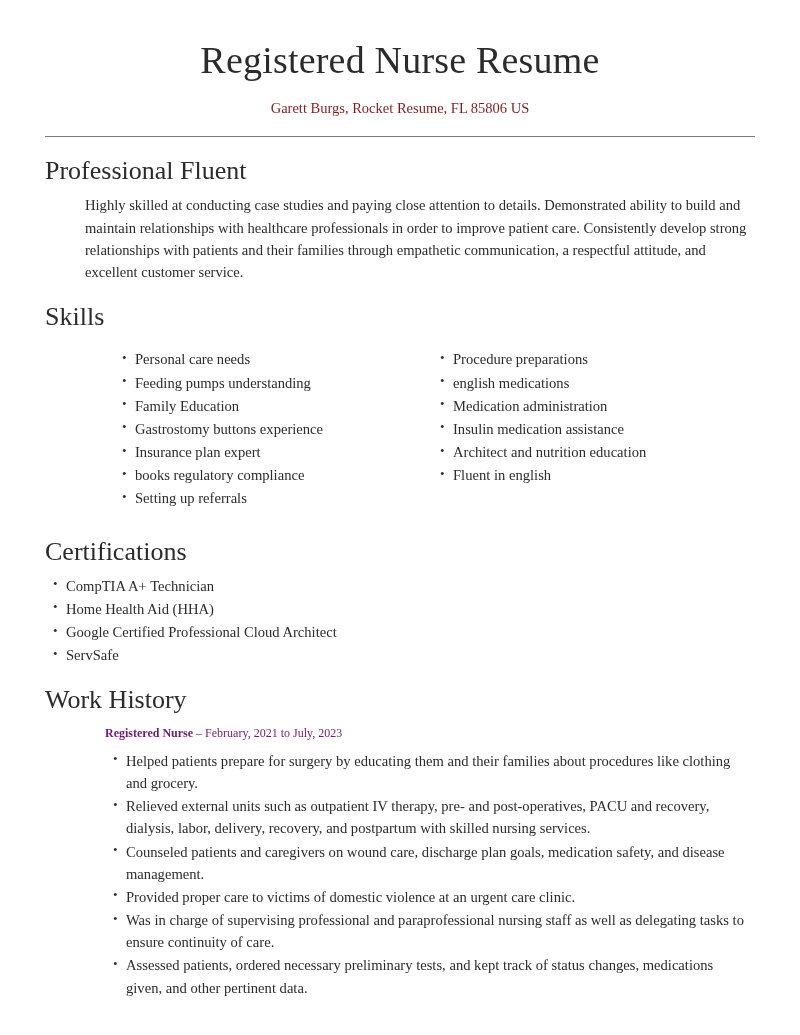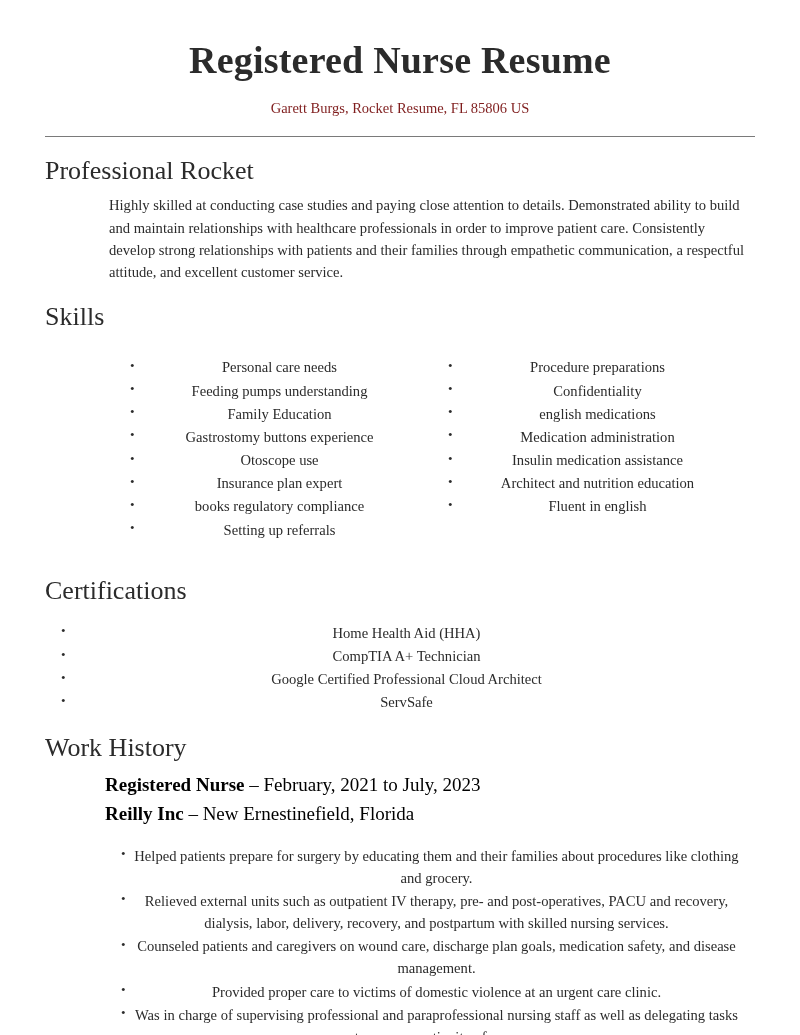--- a/index.html
+++ b/index.html
@@ -23,21 +23,21 @@
     overflow: hidden;
   }
 
   
   .resume-header {
     padding: 38px 45px 0 45px;
     text-align: center;
   }
   .resume-title {
     font-size: 38px;
-    font-weight: 700;
+    font-weight: 400;
     line-height: 1.18;
     letter-spacing: 0.2px;
     margin: 0 0 14px 0;
     color: #2b2b2b;
   }
   .contact-line {
     font-size: 14.5px;
     line-height: 1.55;
     color: #7f1d1d;
   }
@@ -54,33 +54,32 @@
   }
   .section-heading {
     font-size: 26px;
     font-weight: 400;
     line-height: 1.2;
     margin: 18px 0 8px 0;
     color: #2b2b2b;
   }
 
   .summary-text {
-    margin: 0 2px 0 64px;
+    margin: 0 2px 0 40px;
     font-size: 14.6px;
     line-height: 1.52;
     color: #2b2b2b;
     text-align: left;
   }
 
   
   ul.bullets {
     list-style: none;
-    margin: 16px;
+    margin: 8px;
     padding: 0;
-    text-align: center;
   }
   ul.bullets > li {
     position: relative;
     padding-left: 13px;
     font-size: 14.6px;
     line-height: 1.52;
     color: #2b2b2b;
     margin: 0 0 1px 0;
   }
   ul.bullets > li::before {
@@ -112,23 +111,23 @@
     margin-top: 2px;
   }
 
   
   .work-entry {
     margin-left: 60px;
     margin-top: 0;
   }
   .work-role-line,
   .work-company-line {
-    font-size: 19px;
+    font-size: 12px;
     line-height: 1.52;
-    color: #000000;
+    color: #701a75;
   }
   .work-role-strong,
   .work-company-strong {
     font-weight: 700;
   }
   .work-bullets {
     margin-top: 7px;
     margin-left: 9px;
   }
   .work-bullets > li {
@@ -140,74 +139,68 @@
 
 <div class="page">
 
   <div class="resume-header">
     <h1 class="resume-title">Registered Nurse Resume</h1>
     <div class="contact-line">Garett Burgs, Rocket Resume, FL 85806 US</div>
   </div>
   <hr class="header-rule">
 
   <div class="section">
-    <h2 class="section-heading">Professional Rocket</h2>
+    <h2 class="section-heading">Professional Fluent</h2>
     <p class="summary-text">Highly skilled at conducting case studies and paying close attention to details. Demonstrated ability to build and maintain relationships with healthcare professionals in order to improve patient care. Consistently develop strong relationships with patients and their families through empathetic communication, a respectful attitude, and excellent customer service.</p>
   </div>
 
   <div class="section">
     <h2 class="section-heading">Skills</h2>
     <div class="skills-grid">
       <div class="skills-col left">
         <ul class="bullets">
           <li>Personal care needs</li>
           <li>Feeding pumps understanding</li>
           <li>Family Education</li>
           <li>Gastrostomy buttons experience</li>
-          <li>Otoscope use</li>
           <li>Insurance plan expert</li>
           <li>books regulatory compliance</li>
           <li>Setting up referrals</li>
         </ul>
       </div>
       <div class="skills-col right">
         <ul class="bullets">
           <li>Procedure preparations</li>
-          <li>Confidentiality</li>
           <li>english medications</li>
           <li>Medication administration</li>
           <li>Insulin medication assistance</li>
           <li>Architect and nutrition education</li>
           <li>Fluent in english</li>
         </ul>
       </div>
     </div>
   </div>
 
   <div class="section">
     <h2 class="section-heading">Certifications</h2>
     <ul class="bullets certs-list">
+      <li>CompTIA A+ Technician</li>
       <li>Home Health Aid (HHA)</li>
-      <li>CompTIA A+ Technician</li>
       <li>Google Certified Professional Cloud Architect</li>
       <li>ServSafe</li>
     </ul>
   </div>
 
   <div class="section">
     <h2 class="section-heading">Work History</h2>
 
     <div class="work-entry">
       <div class="work-role-line">
         <span class="work-role-strong">Registered Nurse</span>
         <span>– February, 2021 to July, 2023</span>
-      </div>
-      <div class="work-company-line">
-        <span class="work-company-strong">Reilly Inc</span>
-        <span>– New Ernestinefield, Florida</span>
       </div>
       <ul class="bullets work-bullets">
         <li>Helped patients prepare for surgery by educating them and their families about procedures like clothing and grocery.</li>
         <li>Relieved external units such as outpatient IV therapy, pre- and post-operatives, PACU and recovery, dialysis, labor, delivery, recovery, and postpartum with skilled nursing services.</li>
         <li>Counseled patients and caregivers on wound care, discharge plan goals, medication safety, and disease management.</li>
         <li>Provided proper care to victims of domestic violence at an urgent care clinic.</li>
         <li>Was in charge of supervising professional and paraprofessional nursing staff as well as delegating tasks to ensure continuity of care.</li>
         <li>Assessed patients, ordered necessary preliminary tests, and kept track of status changes, medications given, and other pertinent data.</li>
 
       </ul>

